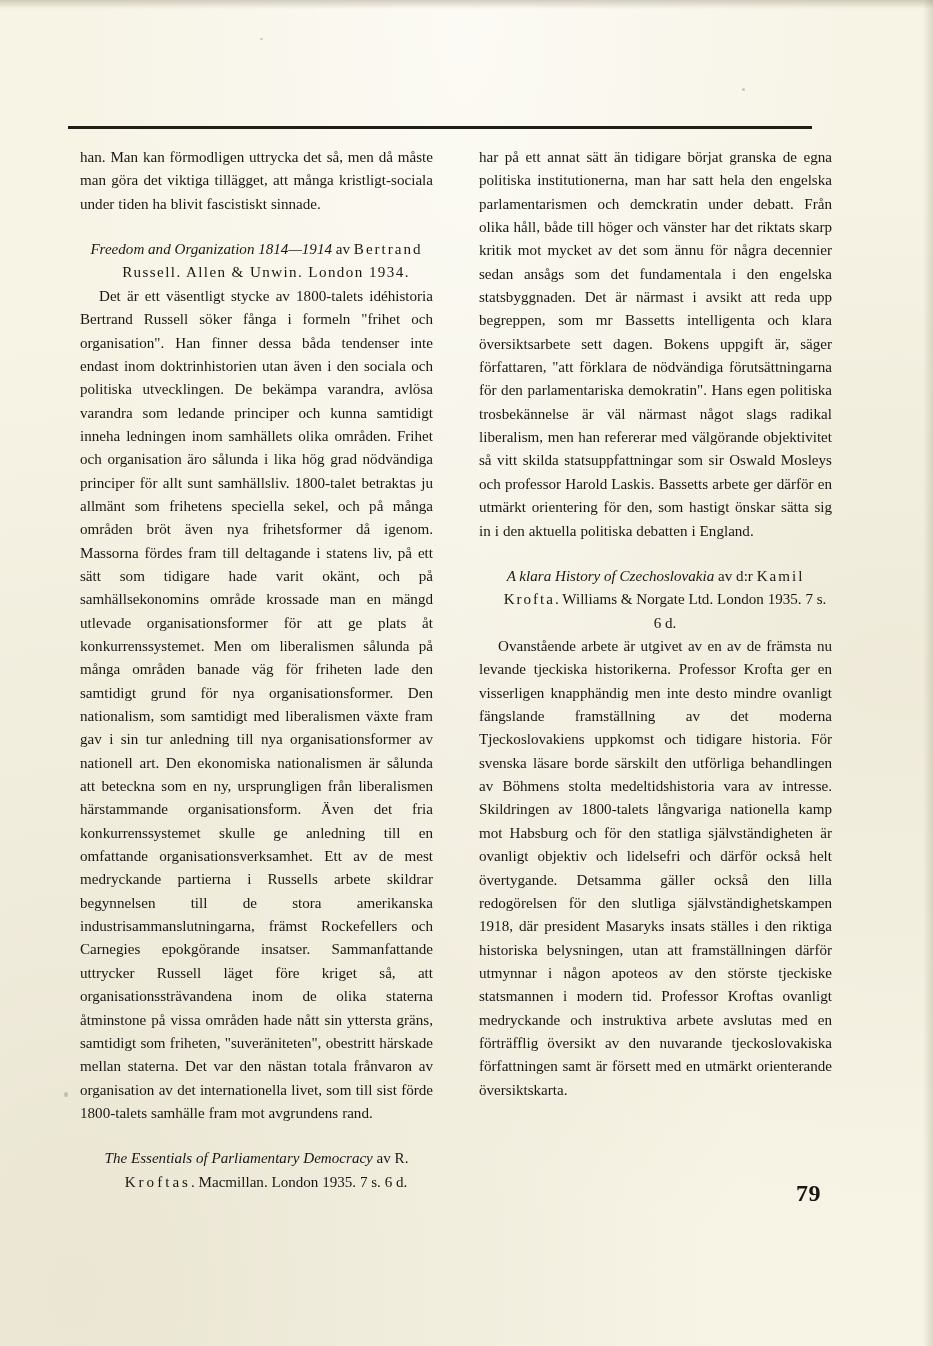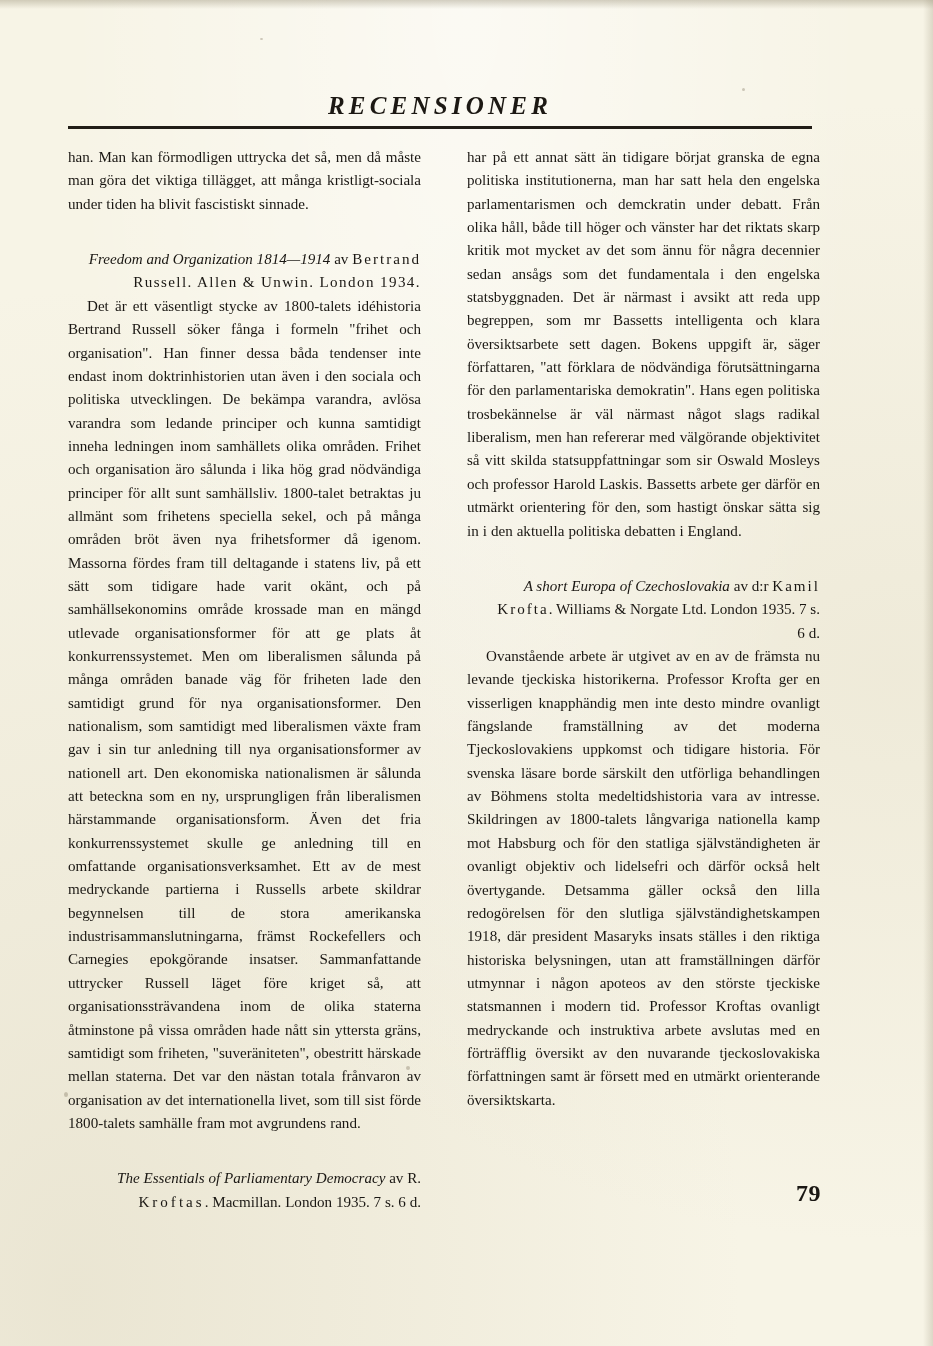--- a/index.html
+++ b/index.html
@@ -59,21 +59,21 @@
     left: 68px;
     width: 744px;
     height: 3px;
     background: #211d17;
   }
 
   
   .columns {
     position: absolute;
     top: 146px;
-    left: 68px;
+    left: 80px;
     width: 752px;
     display: flex;
     gap: 46px;
   }
   .col {
     width: 355px;
   }
 
   p {
     margin: 0;
@@ -84,24 +84,24 @@
     -webkit-hyphens: none;
     hyphens: none;
     word-spacing: 0.2px;
   }
   p.indent { text-indent: 19px; }
   p.noindent { text-indent: 0; }
   p.gap-s { }
 
   
   .entry {
-    margin-top: 32px;
+    margin-top: 22px;
     font-size: 15.1px;
     line-height: 23.4px;
-    text-align: right;
+    text-align: center;
     padding-left: 19px;
     text-indent: -19px;
   }
   .entry .ti {
     font-style: italic;
   }
   .entry .sp {
     letter-spacing: 2.0px;
   }
 
@@ -126,21 +126,20 @@
 <div class="page">
 
   <div class="edge-top"></div>
   <div class="edge-right"></div>
 
   <div class="speck" style="left:260px; top:38px; width:3px; height:2px;"></div>
   <div class="speck" style="left:742px; top:88px; width:3px; height:3px;"></div>
   <div class="speck" style="left:64px; top:1092px; width:4px; height:5px;"></div>
   <div class="speck" style="left:406px; top:1066px; width:4px; height:4px;"></div>
 
-  <div class="runhead">RECENSIONER</div>
   <div class="rule"></div>
 
   <div class="columns">
 
     <div class="col">
 
       <p class="noindent">han. Man kan förmodligen uttrycka det så, men då måste man göra det viktiga tillägget, att många kristligt-sociala under tiden ha blivit fascistiskt sinnade.</p>
 
       <div class="entry">
         <span class="ti">Freedom and Organization 1814—1914</span><span> av </span><span class="sp">Bertrand</span>
@@ -154,21 +153,21 @@
         <span class="sp" style="letter-spacing:3px">Kroftas</span><span>. Macmillan. London 1935. 7 s. 6 d.</span>
       </div>
 
     </div>
 
     <div class="col">
 
       <p class="noindent">har på ett annat sätt än tidigare börjat granska de egna politiska institutionerna, man har satt hela den engelska parlamentarismen och demckratin under debatt. Från olika håll, både till höger och vänster har det riktats skarp kritik mot mycket av det som ännu för några decennier sedan ansågs som det fundamentala i den engelska statsbyggnaden. Det är närmast i avsikt att reda upp begreppen, som mr Bassetts intelligenta och klara översiktsarbete sett dagen. Bokens uppgift är, säger författaren, "att förklara de nödvändiga förutsättningarna för den parlamentariska demokratin". Hans egen politiska trosbekännelse är väl närmast något slags radikal liberalism, men han refererar med välgörande objektivitet så vitt skilda statsuppfattningar som sir Oswald Mosleys och professor Harold Laskis. Bassetts arbete ger därför en utmärkt orientering för den, som hastigt önskar sätta sig in i den aktuella politiska debatten i England.</p>
 
       <div class="entry">
-        <span class="ti">A short Europa of Czechoslovakia</span><span> av d:r </span><span class="sp">Kamil</span>
+        <span class="ti">A klara History of Czechoslovakia</span><span> av d:r </span><span class="sp">Kamil</span>
         <span class="sp">Krofta</span><span>. Williams &amp; Norgate Ltd. London 1935. 7 s. 6 d.</span>
       </div>
 
       <p class="indent gap-s">Ovanstående arbete är utgivet av en av de främsta nu levande tjeckiska historikerna. Professor Krofta ger en visserligen knapphändig men inte desto mindre ovanligt fängslande framställning av det moderna Tjeckoslovakiens uppkomst och tidigare historia. För svenska läsare borde särskilt den utförliga behandlingen av Böhmens stolta medeltidshistoria vara av intresse. Skildringen av 1800-talets långvariga nationella kamp mot Habsburg och för den statliga självständigheten är ovanligt objektiv och lidelsefri och därför också helt övertygande. Detsamma gäller också den lilla redogörelsen för den slutliga självständighetskampen 1918, där president Masaryks insats ställes i den riktiga historiska belysningen, utan att framställningen därför utmynnar i någon apoteos av den störste tjeckiske statsmannen i modern tid. Professor Kroftas ovanligt medryckande och instruktiva arbete avslutas med en förträfflig översikt av den nuvarande tjeckoslovakiska författningen samt är försett med en utmärkt orienterande översiktskarta.</p>
 
 
     </div>
   </div>
 
   <div class="folio">79</div>

